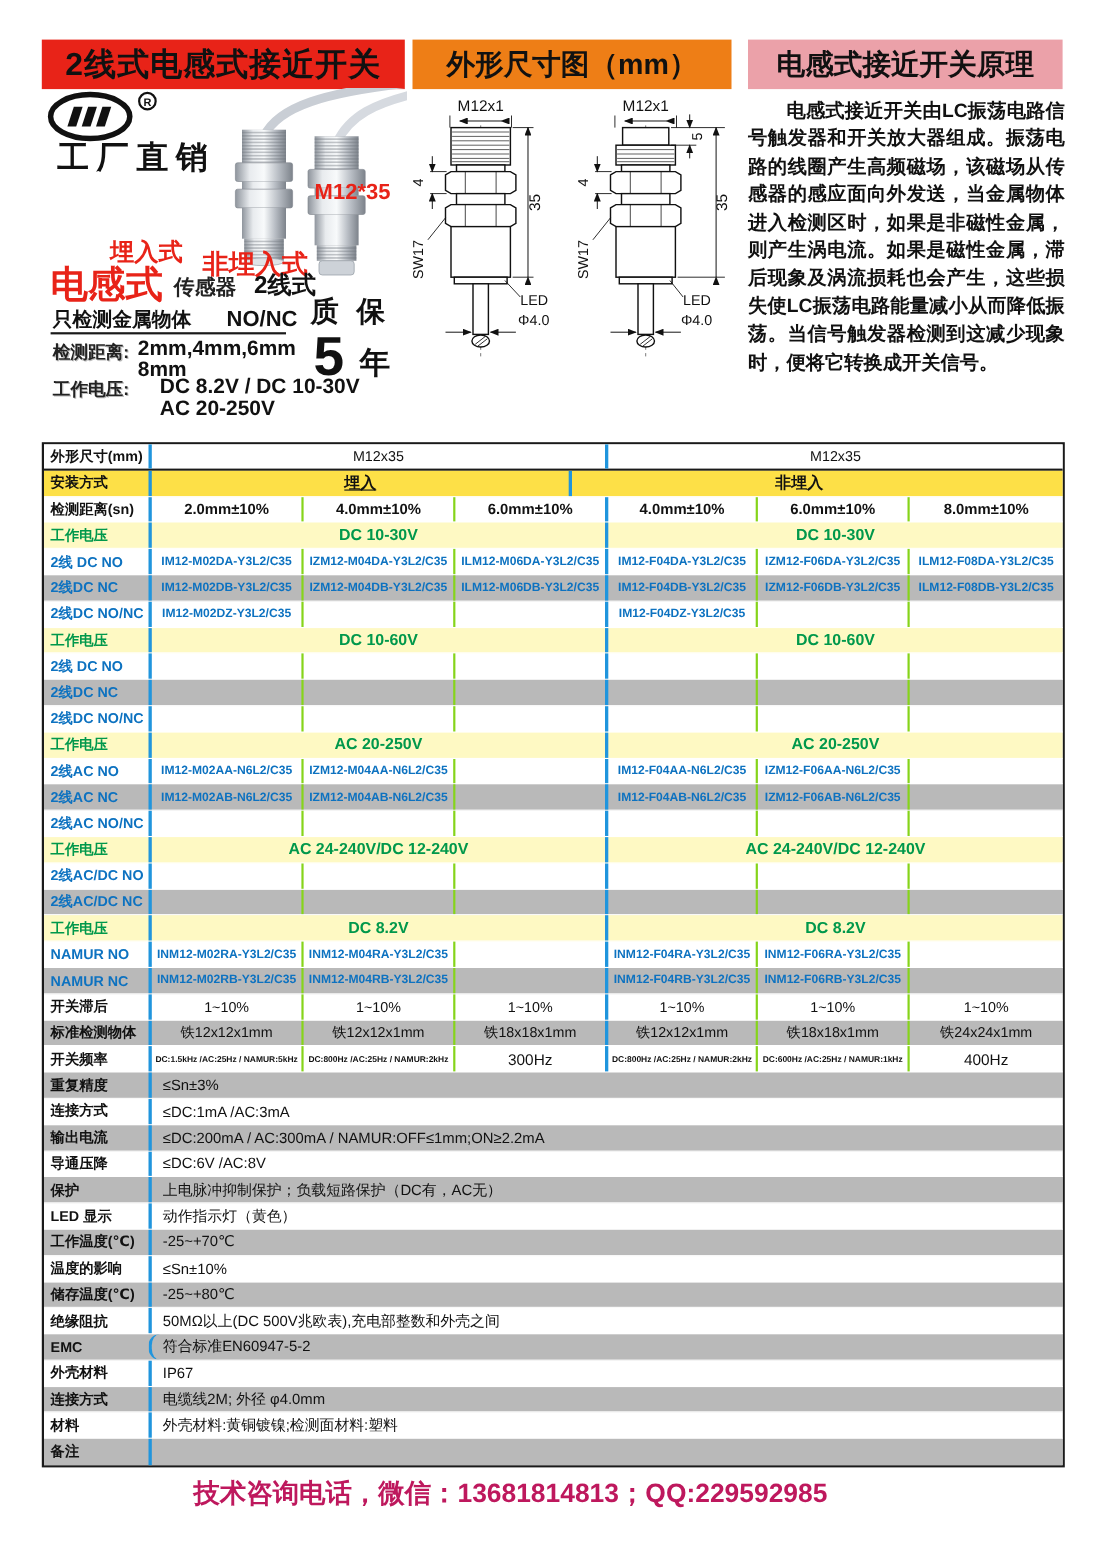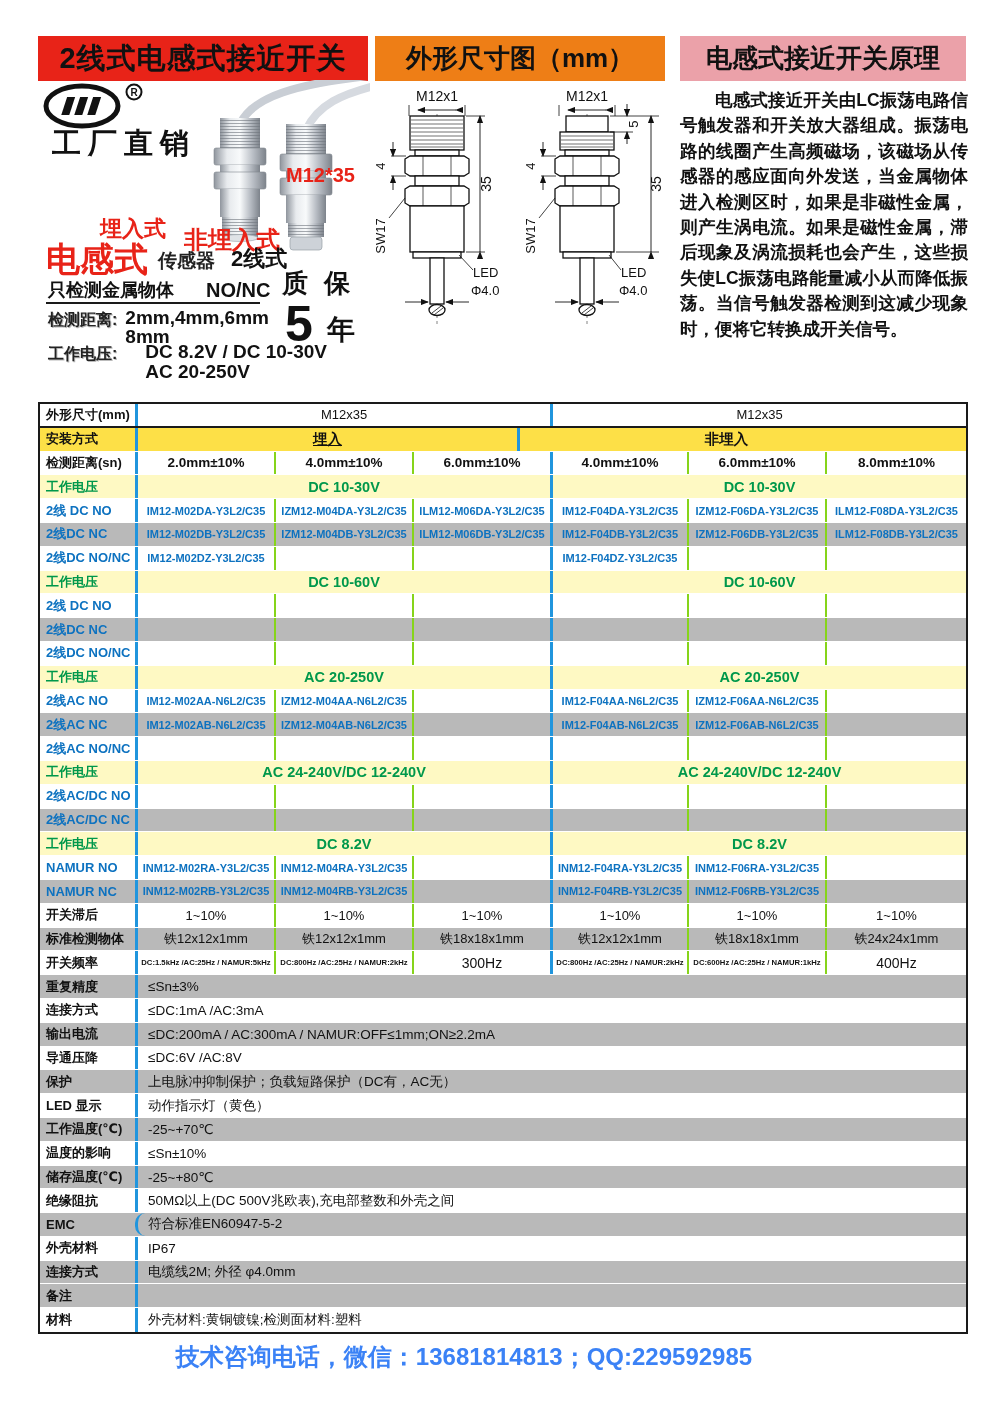--- a/index.html
+++ b/index.html
@@ -60,21 +60,21 @@
   .mount{font-size:14.5px;font-weight:bold;}
   .boldc{font-size:13.5px;font-weight:bold;}
   .volt{font-size:14.5px;font-weight:bold;color:#00984b;}
   .model{font-size:11px;font-weight:bold;color:#0d72c0;}
   .plainc{font-size:13px;}
   .freqlong{font-size:7.7px;font-weight:bold;}
   .freqshort{font-size:14px;}
   .plain{justify-content:flex-start;padding-left:10px;font-size:13.5px;}
   
   #footer-contact{left:0;top:1341px;width:928px;text-align:center;
-                  font-size:24px;font-weight:bold;color:#3b82f6;}
+                  font-size:24px;font-weight:bold;color:#be185d;}
   svg text{font-family:"Liberation Sans","DejaVu Sans",sans-serif;}
 </style>
 </head>
 <body>
 
 <div class="abs banner" id="banner-left">2线式电感式接近开关</div>
 <div class="abs banner" id="banner-mid">外形尺寸图（mm）</div>
 <div class="abs banner" id="banner-right">电感式接近开关原理</div>
 
 <svg class="abs" id="brand-logo" style="left:42px;top:82px;width:140px;height:48px" viewBox="0 0 140 48">
@@ -511,23 +511,23 @@
       <div class="tcell bdiv plain" style="width: 831px; border-radius: 10px;">符合标准EN60947-5-2</div>
     </div>
     <div class="trow bg-w">
       <div class="tcell lab lc-k" style="width: 95px;">外壳材料</div>
       <div class="tcell bdiv plain" style="width: 831px;">IP67</div>
     </div>
     <div class="trow bg-g">
       <div class="tcell lab lc-k" style="width: 95px;">连接方式</div>
       <div class="tcell bdiv plain" style="width: 831px;">电缆线2M; 外径 φ4.0mm</div>
     </div>
+    <div class="trow bg-w">
+      <div class="tcell lab lc-k" style="width: 95px;">材料</div>
+      <div class="tcell bdiv plain" style="width: 831px;">外壳材料:黄铜镀镍;检测面材料:塑料</div>
+    </div>
     <div class="trow bg-g">
       <div class="tcell lab lc-k" style="width: 95px;">备注</div>
       <div class="tcell bdiv plain" style="width: 831px;"></div>
     </div>
-    <div class="trow bg-w">
-      <div class="tcell lab lc-k" style="width: 95px;">材料</div>
-      <div class="tcell bdiv plain" style="width: 831px;">外壳材料:黄铜镀镍;检测面材料:塑料</div>
-    </div>
   </div>
 
 <div class="abs" id="footer-contact">技术咨询电话，微信：13681814813；QQ:229592985</div>
 
 </body></html>

